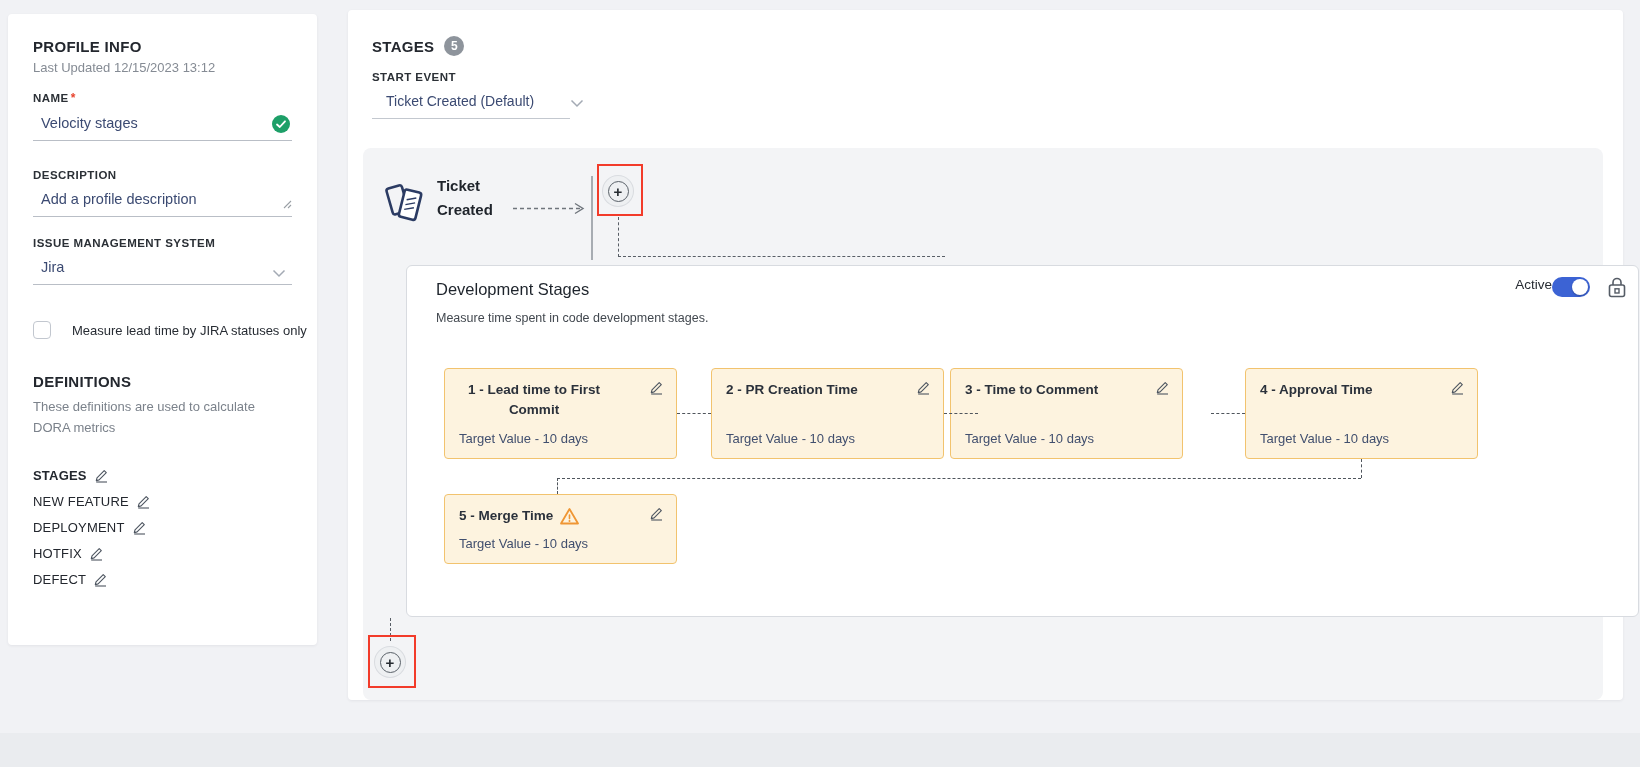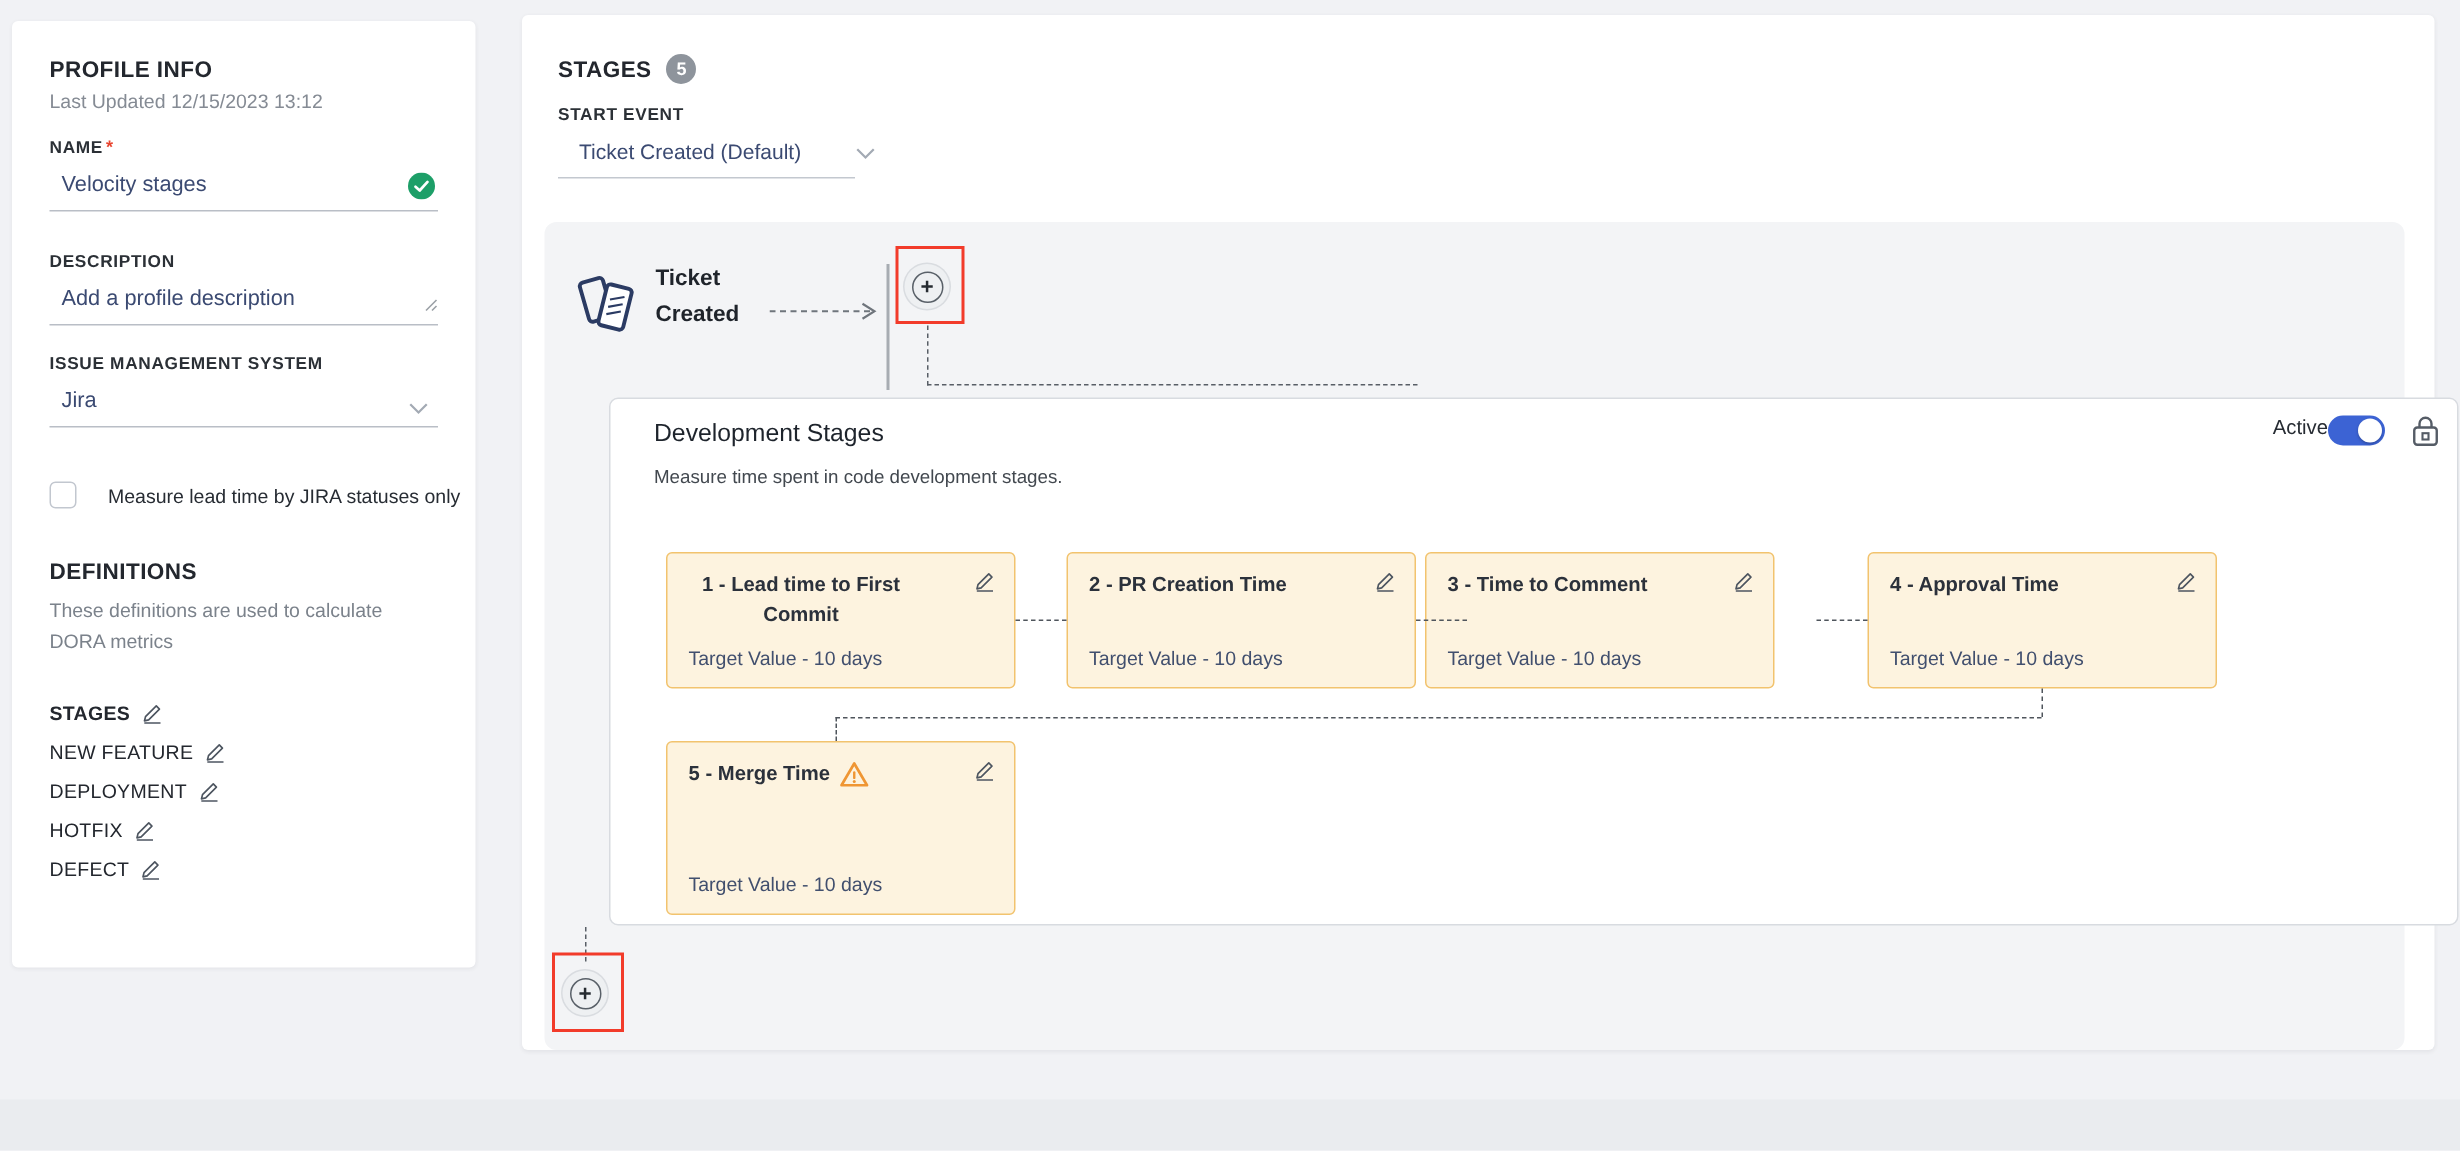--- a/index.html
+++ b/index.html
@@ -309,21 +309,21 @@
       <button class="edit-btn">
         <svg width="15" height="15" viewBox="0 0 15 15">
                   <path d="M3 9.8 L10.2 2.6 l2.1 2.1 L5.1 11.9 l-2.8.7 z" fill="none" stroke="#4d5560" stroke-width="1.1" stroke-linejoin="round"></path>
                   <line x1="2.2" y1="14" x2="13" y2="14" stroke="#4d5560" stroke-width="1.1"></line>
                 </svg>
       </button>
     </div>
     <div class="sc-target">Target Value - 10 days</div>
   </div>
 
-  <div class="stage-card" style="left: 37px; top: 228px; height: 116px;">
+  <div class="stage-card" style="left: 37px; top: 228px; height: 70px;">
     <div class="sc-head">
       <div class="sc-title">
         <span class="t-text">5 - Merge Time</span>
         <span class="warn-ic" style="display: inline-flex;">
           <svg width="21" height="19" viewBox="0 0 21 19">
                     <path d="M10.5 2 L19 16.5 H2 Z" fill="none" stroke="#ef9634" stroke-width="1.8" stroke-linejoin="round"></path>
                     <line x1="10.5" y1="8" x2="10.5" y2="11.6" stroke="#ef9634" stroke-width="1.6" stroke-linecap="round"></line>
                     <circle cx="10.5" cy="14" r="1" fill="#ef9634"></circle>
                   </svg>
         </span>

